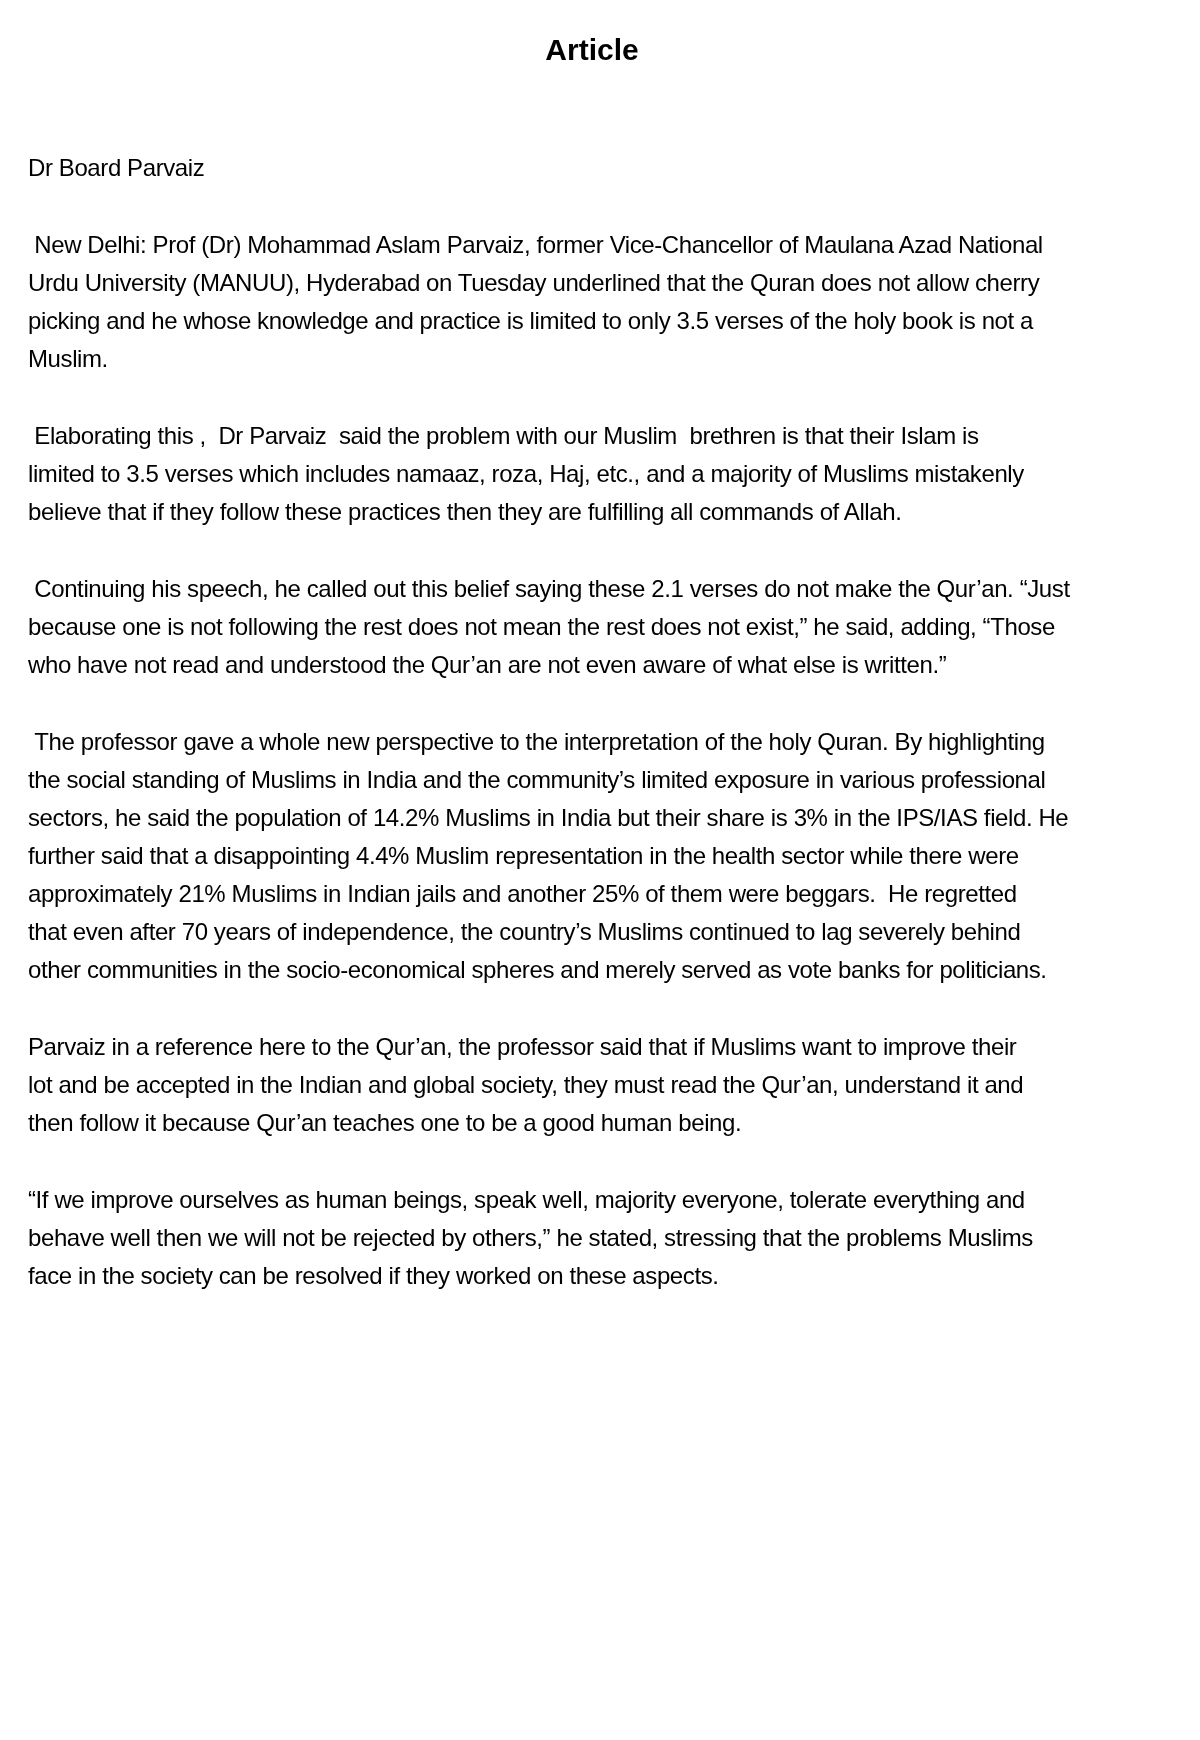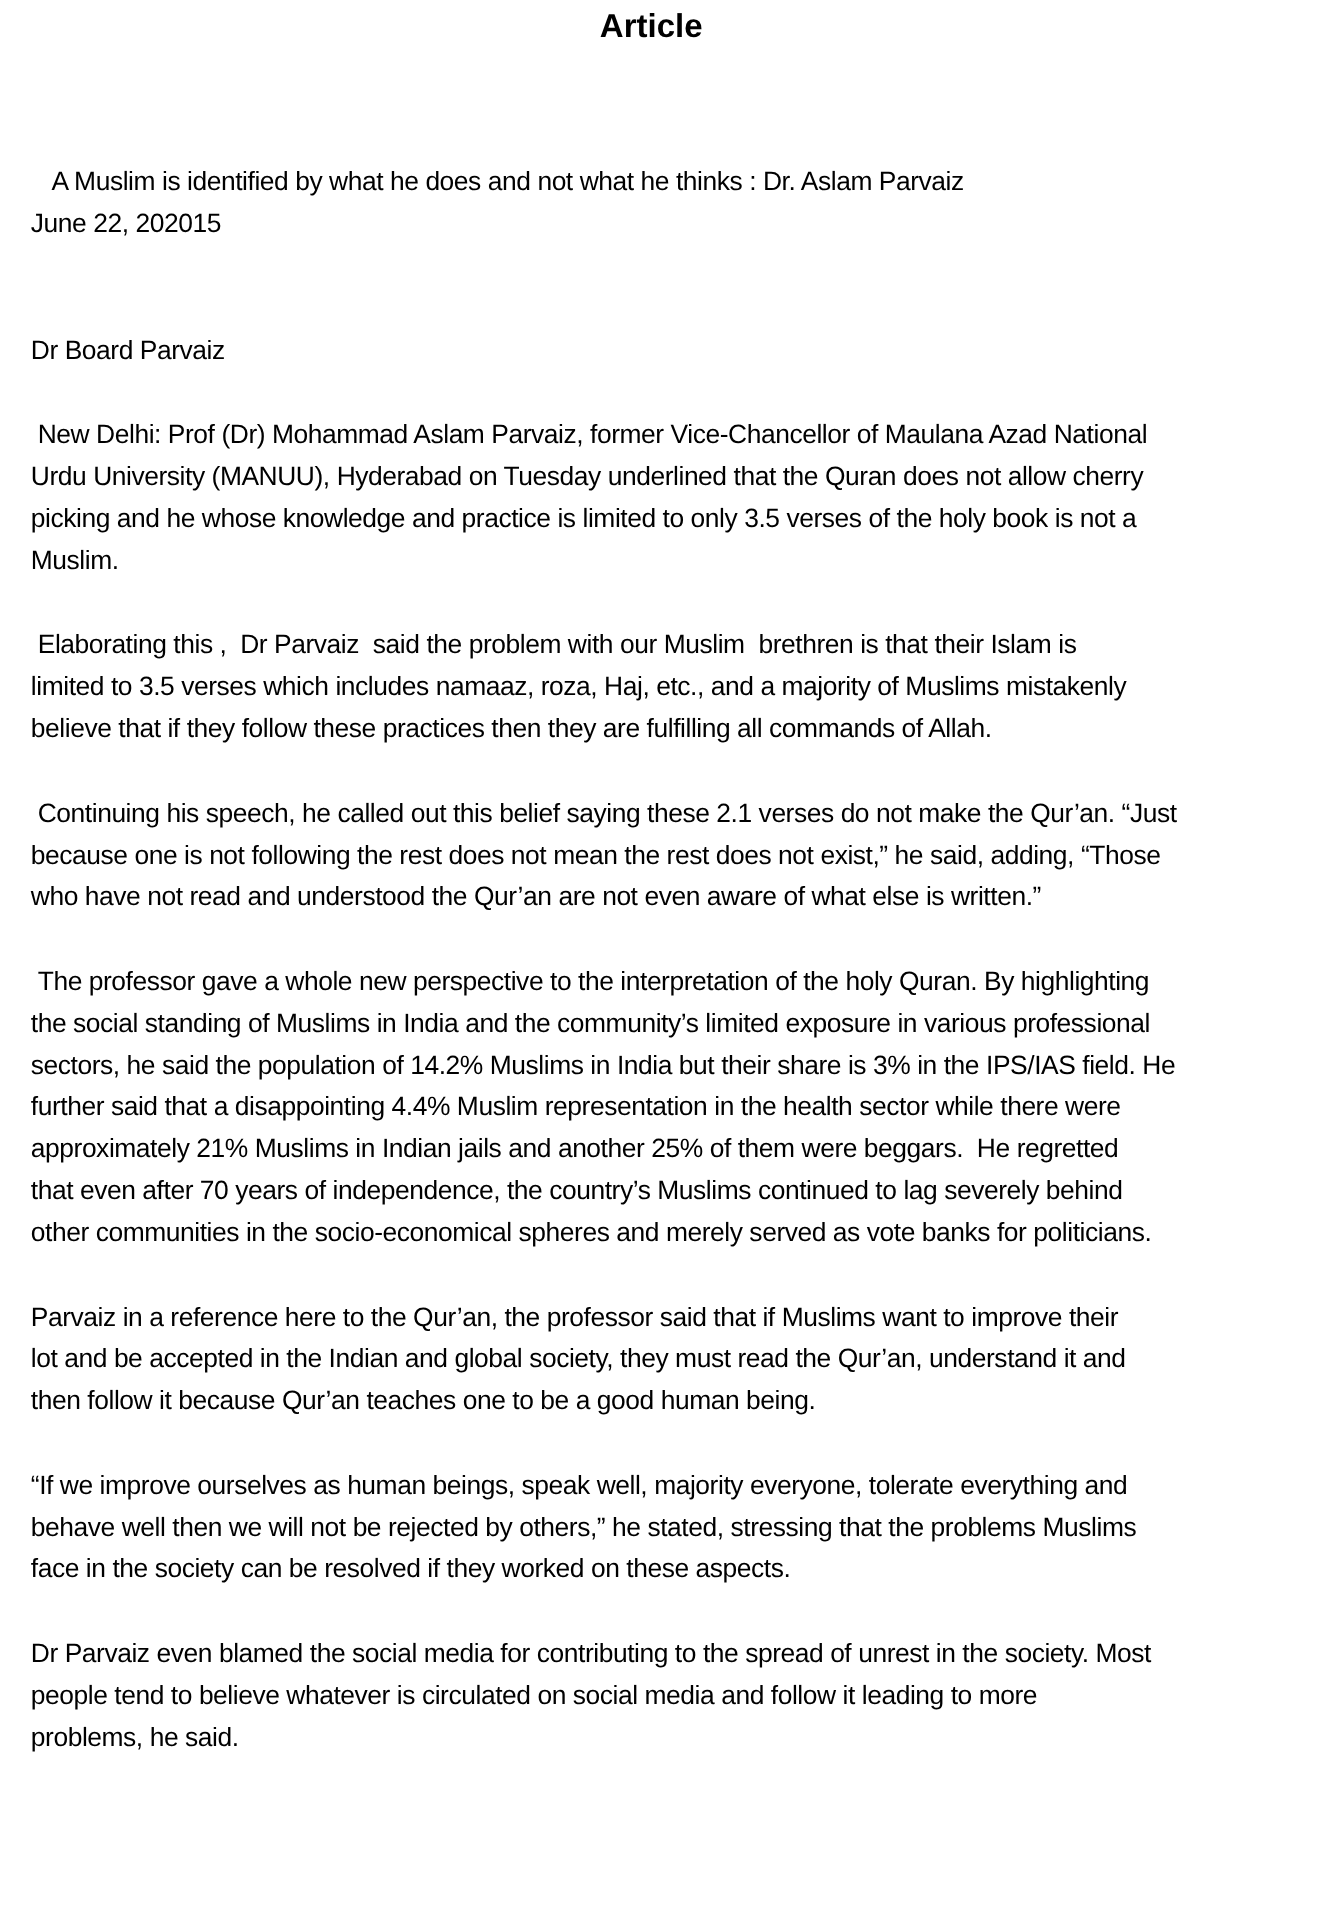--- a/index.html
+++ b/index.html
@@ -11,21 +11,21 @@
     position: relative;
     width: 1200px;
     height: 1740px;
     box-sizing: border-box;
     background: #ffffff;
     color: #000000;
     font-family: "Liberation Sans", sans-serif;
     font-size: 24px;
     line-height: 38px;
     letter-spacing: -0.4px;
-    padding: 3px 8px 0 28px;
+    padding: 28px 8px 0 28px;
     overflow: hidden;
   }
   .title {
     font-size: 30px;
     font-weight: bold;
     line-height: 44px;
     text-align: center;
     margin: 0 36px 0 0;
     letter-spacing: 0;
     white-space: pre-wrap;
@@ -39,22 +39,20 @@
   }
   p.gap2 {
     margin-top: 77px;
   }
 </style>
 </head>
 <body>
 
 <div class="page">
   <h1 class="title">Article</h1>
-  <p class="intro">   A Muslim is identified by what he does and not what he thinks : Dr. Aslam Parvaiz
-June 22, 202015</p>
   <p class="gap2">Dr Board Parvaiz</p>
   <p> New Delhi: Prof (Dr) Mohammad Aslam Parvaiz, former Vice-Chancellor of Maulana Azad National
 Urdu University (MANUU), Hyderabad on Tuesday underlined that the Quran does not allow cherry
 picking and he whose knowledge and practice is limited to only 3.5 verses of the holy book is not a
 Muslim.</p>
   <p> Elaborating this ,  Dr Parvaiz  said the problem with our Muslim  brethren is that their Islam is
 limited to 3.5 verses which includes namaaz, roza, Haj, etc., and a majority of Muslims mistakenly
 believe that if they follow these practices then they are fulfilling all commands of Allah.</p>
   <p> Continuing his speech, he called out this belief saying these 2.1 verses do not make the Qur’an. “Just
 because one is not following the rest does not mean the rest does not exist,” he said, adding, “Those
@@ -65,16 +63,13 @@
 further said that a disappointing 4.4% Muslim representation in the health sector while there were
 approximately 21% Muslims in Indian jails and another 25% of them were beggars.  He regretted
 that even after 70 years of independence, the country’s Muslims continued to lag severely behind
 other communities in the socio-economical spheres and merely served as vote banks for politicians.</p>
   <p>Parvaiz in a reference here to the Qur’an, the professor said that if Muslims want to improve their
 lot and be accepted in the Indian and global society, they must read the Qur’an, understand it and
 then follow it because Qur’an teaches one to be a good human being.</p>
   <p>“If we improve ourselves as human beings, speak well, majority everyone, tolerate everything and
 behave well then we will not be rejected by others,” he stated, stressing that the problems Muslims
 face in the society can be resolved if they worked on these aspects.</p>
-  <p>Dr Parvaiz even blamed the social media for contributing to the spread of unrest in the society. Most
-people tend to believe whatever is circulated on social media and follow it leading to more
-problems, he said.</p>
 </div>
 
 </body></html>

